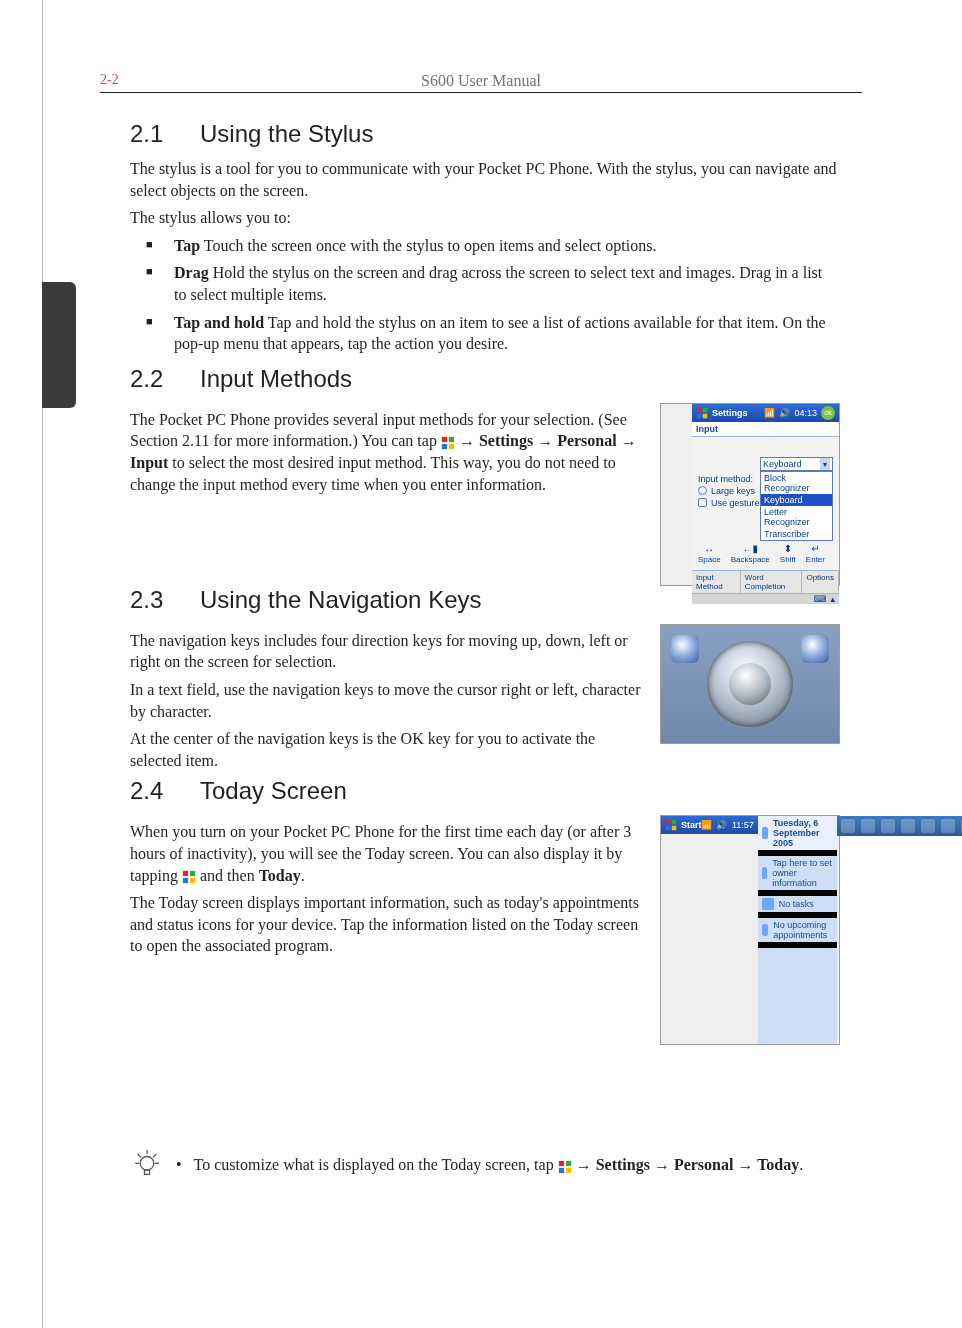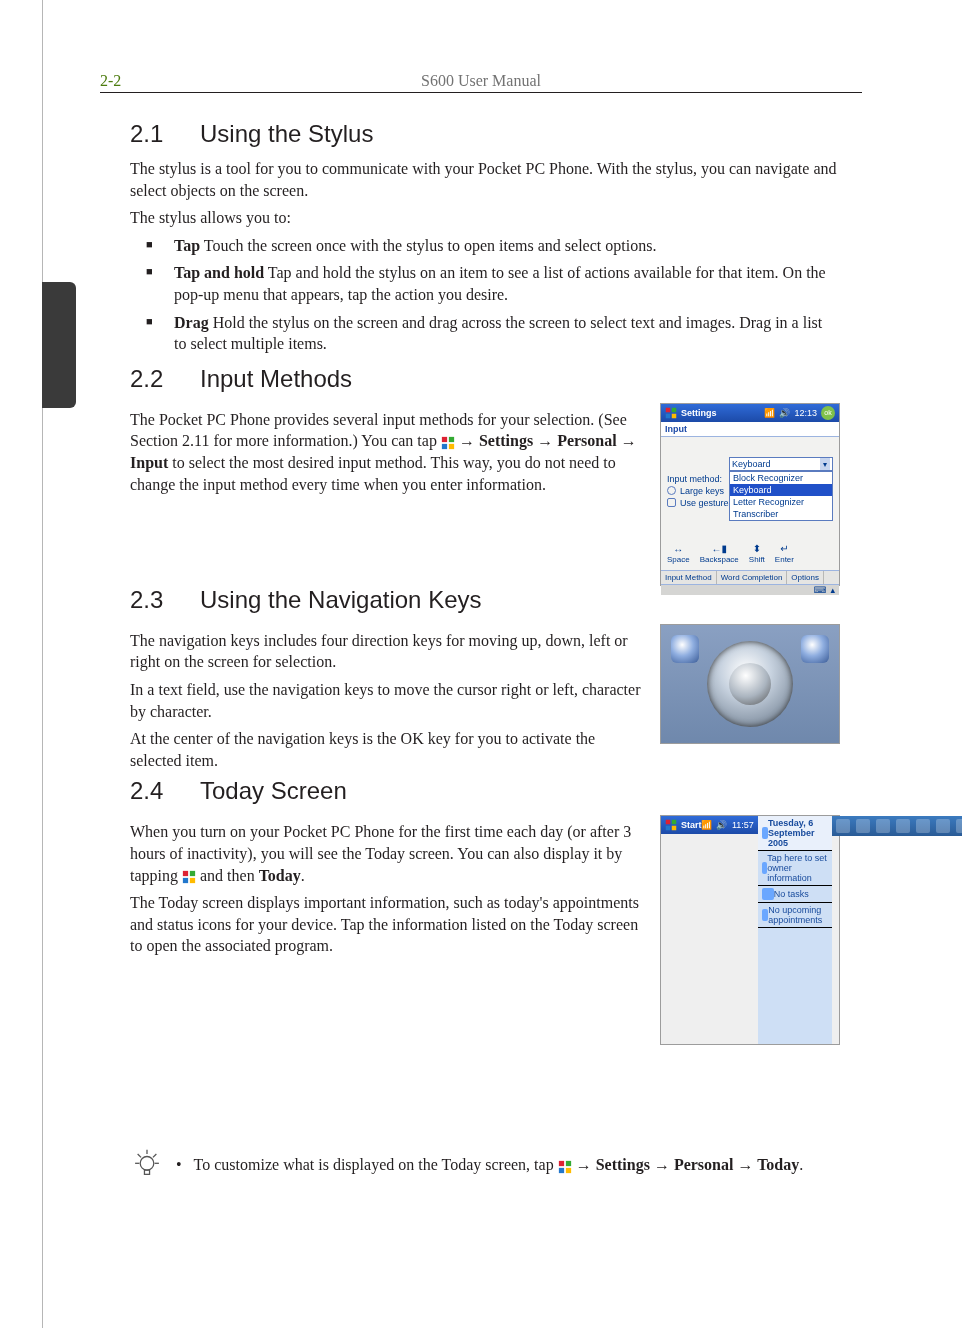--- a/index.html
+++ b/index.html
@@ -1,35 +1,35 @@
 <!DOCTYPE html>
 <html><head>
 <meta charset="utf-8">
 <style>
   * { box-sizing: border-box; margin: 0; padding: 0; }
   html, body { width: 962px; background: #ffffff; font-family: Georgia, 'Times New Roman', serif; color: #231f20; }
   .page { position: relative; width: 962px; height: 1328px; padding: 0; }
   .vline-left { position: absolute; left: 42px; top: 0; width: 1px; height: 1328px; background: #b6b6b6; }
   .header-rule { position: absolute; left: 100px; right: 100px; top: 92px; height: 1px; background: #231f20; }
-  .hdr-left { position: absolute; left: 100px; top: 72px; font-size: 16px; color: #4d7c0f; }
+  .hdr-left { position: absolute; left: 100px; top: 72px; font-size: 14px; color: #ef4444; }
   .hdr-center { position: absolute; left: 0; right: 0; top: 72px; font-size: 16px; color: #737373; text-align: center; }
   .side-tab { position: absolute; left: 42px; top: 282px; width: 34px; height: 126px; background: #3a3a3a; border-top-right-radius: 6px; border-bottom-right-radius: 6px; }
   .side-tab span { display: block; transform: rotate(-90deg) translate(-100px, -46px); transform-origin: left top; color: #fff; font-family: Arial, Helvetica, sans-serif; font-size: 14px; white-space: nowrap; width: 126px; text-align: center; }
   .content { position: absolute; left: 130px; top: 120px; width: 710px; }
   .h { font-family: Arial, Helvetica, sans-serif; font-size: 24px; color: #231f20; margin-bottom: 10px; }
   .h .num { display: inline-block; width: 70px; }
   .p { font-size: 16px; line-height: 1.35; margin: 6px 0; }
   ul.sq { list-style: none; padding-left: 28px; margin: 4px 0 10px 0; }
   ul.sq li { position: relative; padding-left: 4px; font-size: 16px; line-height: 1.35; margin: 6px 12px; }
   ul.sq li::before { content: "■"; position: absolute; left: -24px; top: 2px; font-size: 11px; }
   .b { font-weight: bold; }
   .col2 { display: flex; gap: 18px; align-items: flex-start; }
   .col2 .txt { flex: 1 1 auto; }
   .fig { flex: 0 0 auto; border: 1px solid #9c9c9c; background: #efefef; }
-  .fig-a { width: 180px; height: 183px; }
+  .fig-a { width: 180px; height: 183px; padding-left: 31px; }
   .fig-b { width: 180px; height: 120px; }
   .fig-c { width: 180px; height: 230px; }
   .win-icon { display: inline-block; width: 14px; height: 14px; vertical-align: middle; }
   .tip-row { position: absolute; left: 130px; right: 100px; top: 1148px; display: flex; align-items: center; gap: 12px; }
   .tip-icon { width: 34px; height: 34px; flex: 0 0 auto; }
   .tip-text { font-size: 16px; line-height: 1.35; }
 
   
   .wmA { font-family: Tahoma, Arial, sans-serif; font-size: 9px; color: #003b8e; display: flex; flex-direction: column; height: 100%; }
   .wmA .bar { background: linear-gradient(#2f6bd8,#1c4aa8); color: #fff; display: flex; align-items: center; justify-content: space-between; padding: 2px 4px; height: 18px; }
@@ -59,21 +59,21 @@
   .navpad .tl { left: 10px; top: 10px; }
   .navpad .tr { right: 10px; top: 10px; }
   .navpad .ring { position: absolute; left: 50%; top: 50%; width: 86px; height: 86px; transform: translate(-50%,-50%); border-radius: 50%; background: radial-gradient(circle at 45% 35%, #ffffff, #c7d2df 35%, #5d6d80); box-shadow: inset 0 0 6px #333; }
   .navpad .center { position: absolute; left: 50%; top: 50%; width: 42px; height: 42px; transform: translate(-50%,-50%); border-radius: 50%; background: radial-gradient(circle at 40% 30%, #ffffff, #aab4bf 55%, #555); }
 
   
   .wmC { font-family: Tahoma, Arial, sans-serif; font-size: 9px; display: flex; height: 100%; }
   .wmC .bar { background: linear-gradient(#2f6bd8,#1c4aa8); color: #fff; display: flex; align-items: center; justify-content: space-between; padding: 2px 4px; height: 18px; }
   .wmC .bar-l { display: flex; align-items: center; gap: 4px; }
   .wmC .items { background: #cedff5; }
-  .wmC .item { display: flex; align-items: center; padding: 2px 4px; border-bottom: 1px solid #000000; color: #174a9c; }
+  .wmC .item { display: flex; align-items: center; gap: 5px; padding: 2px 4px; border-bottom: 6px solid #000000; color: #174a9c; }
   .wmC .item.first { background: #e9f0fb; font-weight: bold; }
   .wmC .chip { width: 12px; height: 12px; border-radius: 2px; background: #6aa7ff; }
   .wmC .tray { background: linear-gradient(#3b7abf,#2a5b96); height: 20px; display: flex; align-items: center; gap: 6px; padding: 0 4px; }
   .wmC .tray .ti { width: 14px; height: 14px; border-radius: 2px; background: rgba(255,255,255,.25); }
   .wmC .photo { flex: 1; background: linear-gradient(#6590c2 0%, #6590c2 35%, #d7dde3 35%, #d7dde3 55%, #b49b7e 55%, #9a8368 100%); position: relative; }
   .wmC .photo::after { content: ""; position: absolute; left: 0; right: 0; top: 0; height: 14px; background: rgba(255,255,255,.15); }
   .wmC .soft { height: 22px; background: #3a3a3a; color: #fff; display: flex; align-items: center; padding: 0 23px; }
 </style>
 </head>
 <body>
@@ -90,22 +90,22 @@
 
   <div class="content">
 
     <div class="h">
       <span class="num">2.1</span><span>Using the Stylus</span>
     </div>
     <p class="p">The stylus is a tool for you to communicate with your Pocket PC Phone. With the stylus, you can navigate and select objects on the screen.</p>
     <p class="p">The stylus allows you to:</p>
     <ul class="sq">
       <li><span class="b">Tap</span><span>  Touch the screen once with the stylus to open items and select options.</span></li>
+      <li><span class="b">Drag</span><span>  Hold the stylus on the screen and drag across the screen to select text and images. Drag in a list to select multiple items.</span></li>
       <li><span class="b">Tap and hold</span><span>  Tap and hold the stylus on an item to see a list of actions available for that item. On the pop-up menu that appears, tap the action you desire.</span></li>
-      <li><span class="b">Drag</span><span>  Hold the stylus on the screen and drag across the screen to select text and images. Drag in a list to select multiple items.</span></li>
     </ul>
 
     <div class="h">
       <span class="num">2.2</span><span>Input Methods</span>
     </div>
     <div class="col2">
       <div class="txt">
         <p class="p">
           <span>The Pocket PC Phone provides several input methods for your selection. (See Section 2.11 for more information.) You can tap </span>
           <svg class="win-icon" viewBox="0 0 16 16">
@@ -128,21 +128,21 @@
                   <rect x="1" y="1" width="6" height="6" fill="#d23"></rect>
                   <rect x="9" y="1" width="6" height="6" fill="#3a3"></rect>
                   <rect x="1" y="9" width="6" height="6" fill="#27c"></rect>
                   <rect x="9" y="9" width="6" height="6" fill="#fb0"></rect>
                 </svg>
               <span style="font-weight:bold">Settings</span>
             </div>
             <div style="display:flex;align-items:center;gap:4px">
               <span>📶</span>
               <span>🔊</span>
-              <span>12:13</span>
+              <span>04:13</span>
               <div class="ok">
                   <span>ok</span>
                 </div>
             </div>
           </div>
           <div class="subbar">Input</div>
           <div class="body">
             <div class="row">
               <span class="lbl">Input method:</span>
               <div class="ddw">

